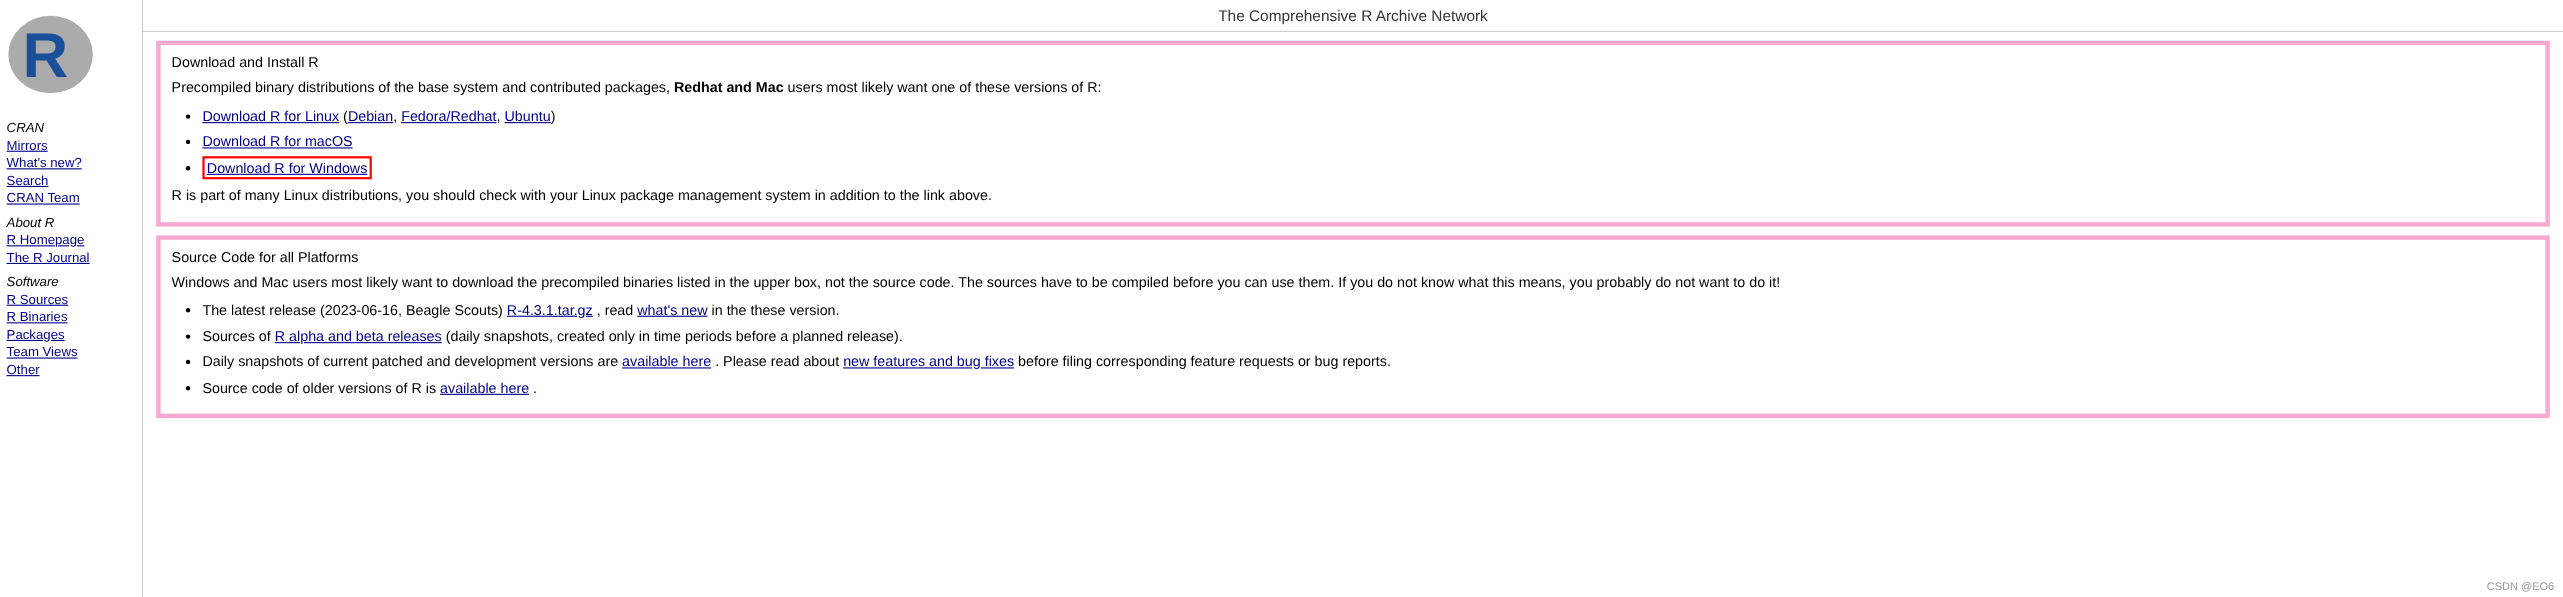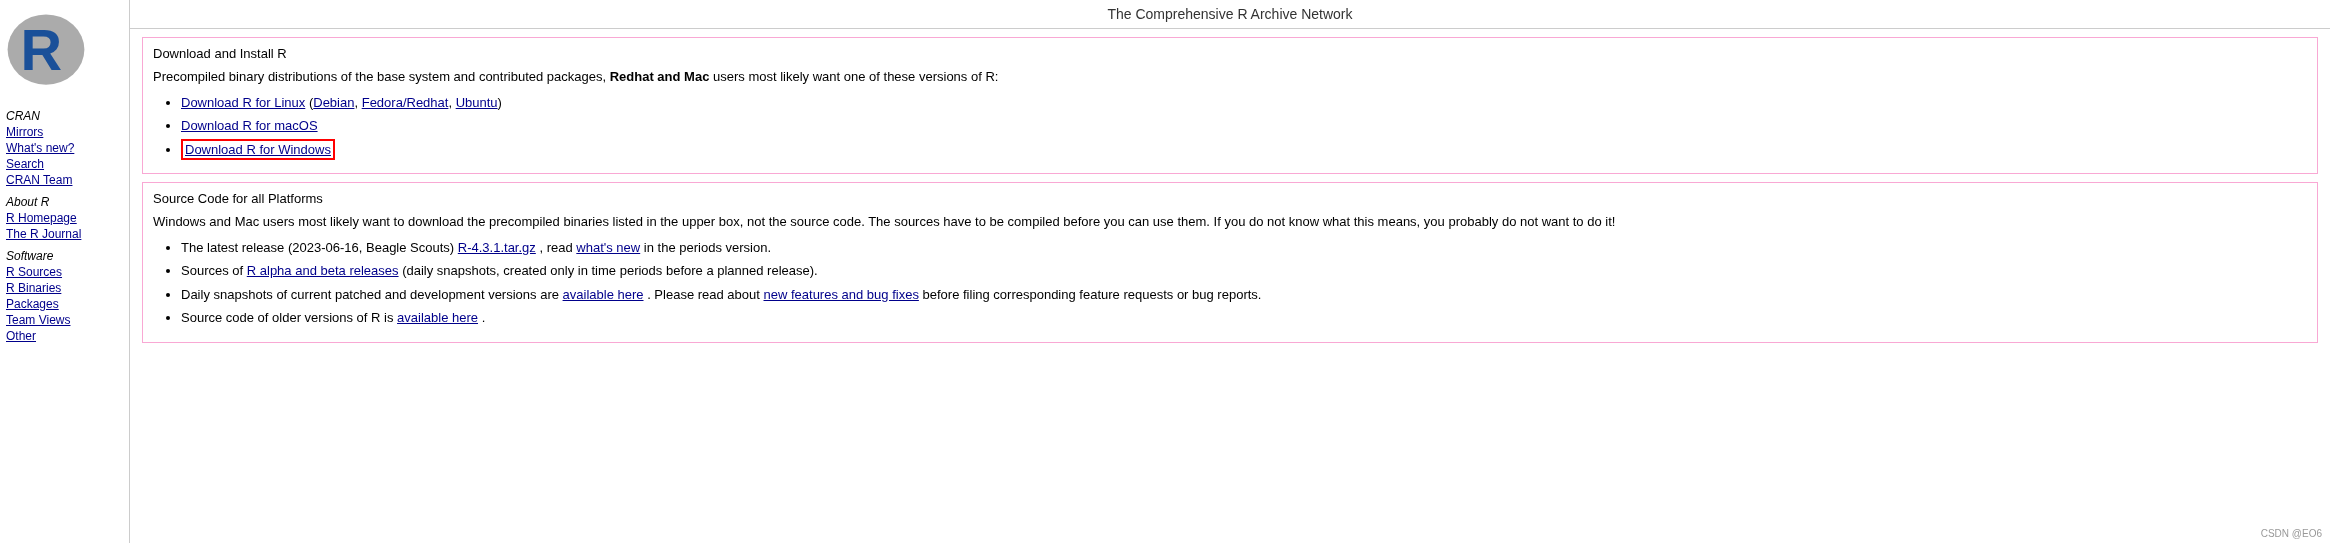--- a/index.html
+++ b/index.html
@@ -59,21 +59,21 @@
       font-size: 14px;
       color: #333;
       border-bottom: 1px solid #ccc;
     }
 
     #content-area {
       padding: 8px 12px;
     }
 
     .section-box {
-      border: 1px solid #f9a8d4;
+      border: 4px solid #f9a8d4;
       padding: 8px 10px;
       margin-bottom: 8px;
     }
 
     .section-title {
       font-size: 13px;
       font-weight: normal;
       color: #000;
       margin-bottom: 6px;
     }
@@ -183,32 +183,33 @@
         </li>
         <li>
           <a class="content-link">Download R for macOS</a>
         </li>
         <li>
           <span class="highlighted-link">
             <a class="content-link">Download R for Windows</a>
           </span>
         </li>
       </ul>
+      <div class="note-text">R is part of many Linux distributions, you should check with your Linux package management system in addition to the link above.</div>
     </div>
 
     <div class="section-box">
       <div class="section-title">Source Code for all Platforms</div>
       <div class="section-text">Windows and Mac users most likely want to download the precompiled binaries listed in the upper box, not the source code. The sources have to be compiled before you can use them. If you do not know what this means, you probably do not want to do it!</div>
       <ul class="bullet-list">
         <li>
           <span>The latest release (2023-06-16, Beagle Scouts) </span>
           <a class="content-link">R-4.3.1.tar.gz</a>
           <span>, read </span>
           <a class="content-link">what's new</a>
-          <span> in the periods version.</span>
+          <span> in the these version.</span>
         </li>
         <li>
           <span>Sources of </span>
           <a class="content-link">R alpha and beta releases</a>
           <span> (daily snapshots, created only in time periods before a planned release).</span>
         </li>
         <li>
           <span>Daily snapshots of current patched and development versions are </span>
           <a class="content-link">available here</a>
           <span>. Please read about </span>

